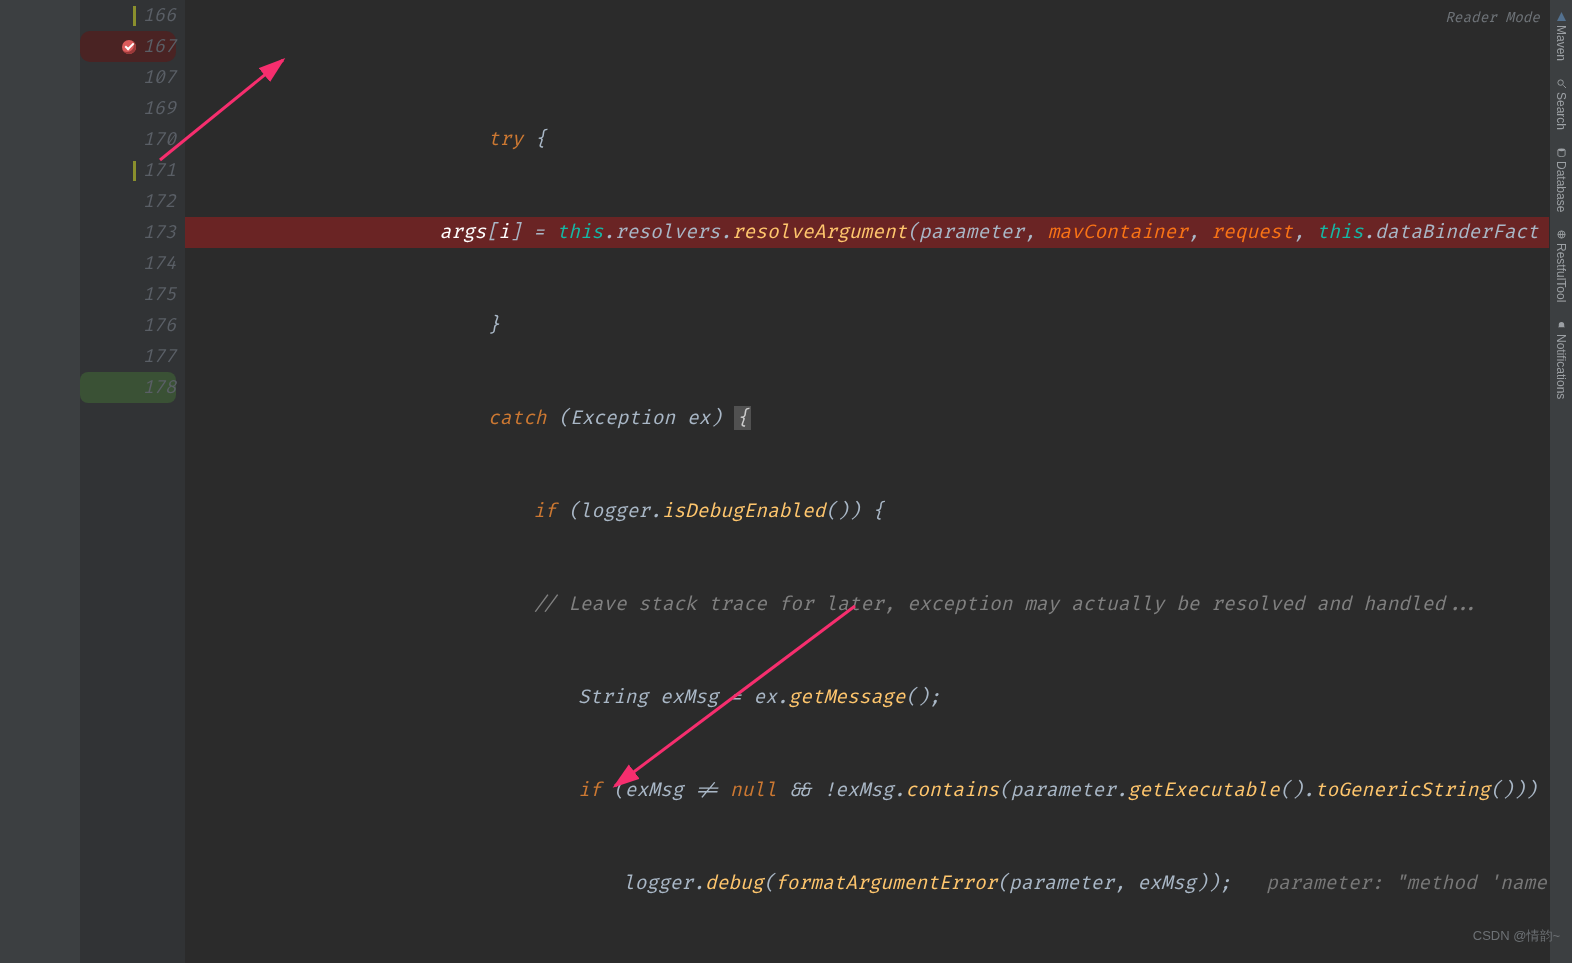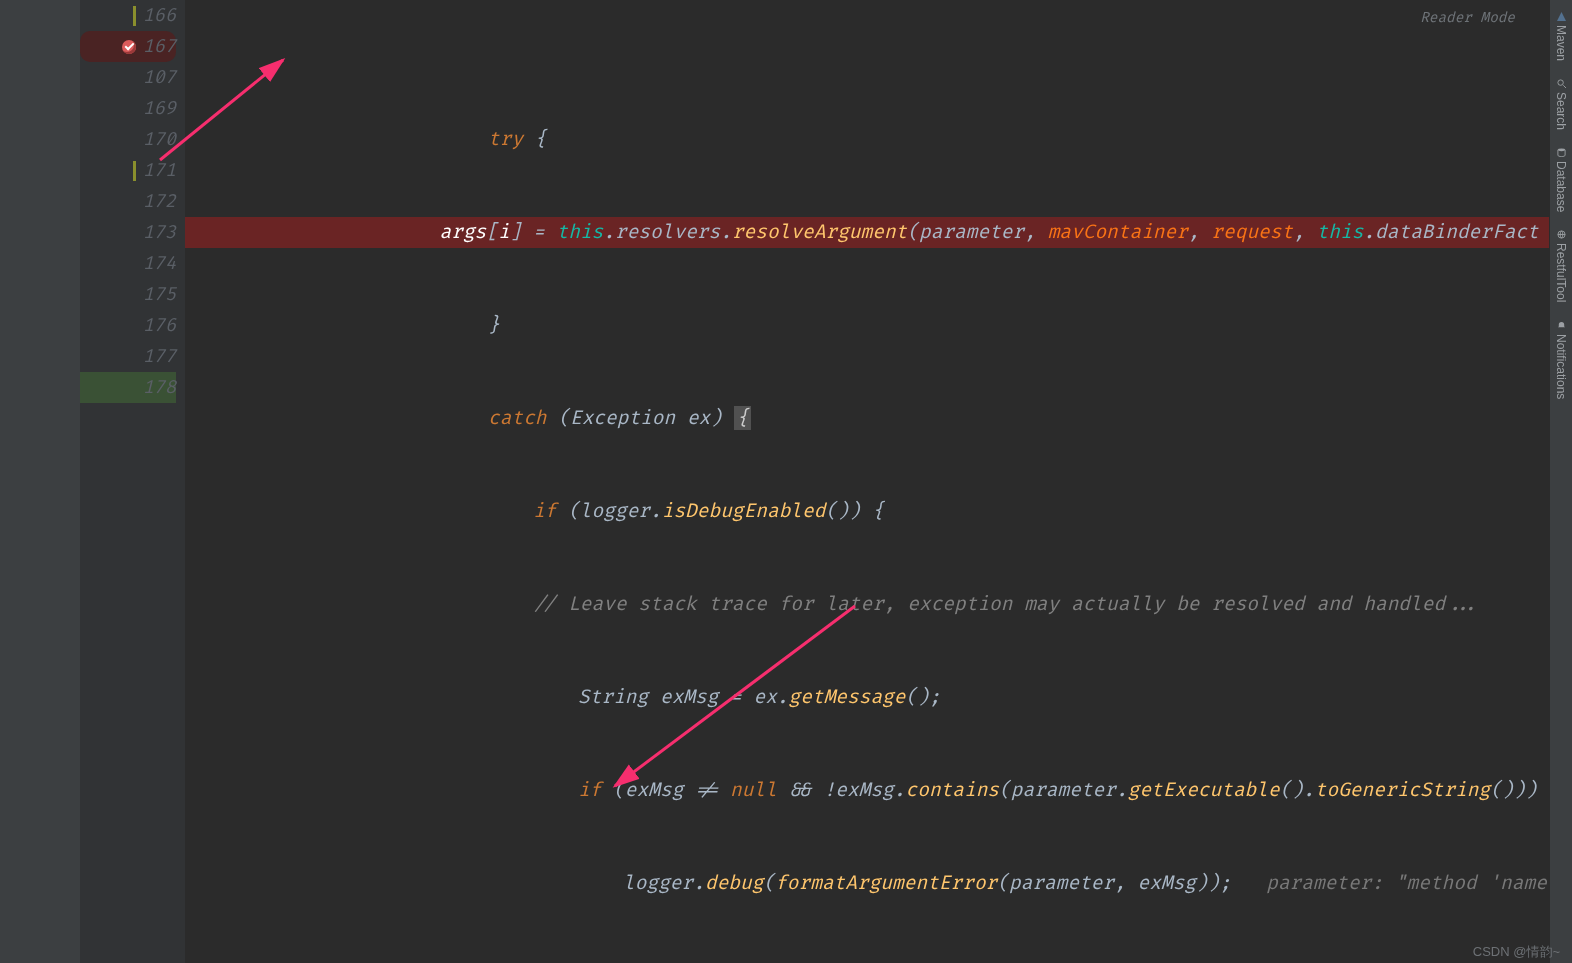--- a/index.html
+++ b/index.html
@@ -10,39 +10,39 @@
   .gutter-row{height:31px;line-height:31px;font-family:"Fira Code","Consolas",monospace;font-style:italic;font-size:18px;color:#5a5f66;width:100%;display:flex;align-items:center;justify-content:flex-end;position:relative;}
   .gutter-row .ln{width:35px;text-align:right;}
   .gutter-row .marks{flex:1;display:flex;justify-content:flex-end;align-items:center;gap:4px;padding-right:5px;}
   .bp-icon{width:14px;height:14px;border-radius:50%;background:#db5c5c;box-shadow:inset -2px -2px 0 #9a3939;position:relative;}
   .bp-icon::after{content:"";position:absolute;width:7px;height:3px;border-left:2px solid #fff;border-bottom:2px solid #fff;transform:rotate(-45deg);top:3px;left:3px;}
   .diff-bar{width:3px;height:20px;background:#8a8f2d;}
   .code{flex:1;font-family:"Fira Code","Consolas",monospace;font-style:italic;font-size:19px;line-height:31px;white-space:pre;position:relative;overflow:hidden;}
   .code-row{height:31px;padding-left:6px;}
   .hl-red{background:#4a2323;border-radius:10px;}
   .hl-red2{background:#6a2424;}
-  .hl-green{background:#3a5135;}
+  .hl-green{background:#3a5135;border-radius:8px;}
   .tok-kw{color:#cc7832;}
   .tok-this{color:#14b8a6;}
   .tok-var{color:#ffffff;}
   .tok-type{color:#a9b7c6;font-style:italic;}
   .tok-cmt{color:#808080;}
   .tok-param{color:#f97316;}
   .tok-hint{color:#787878;font-style:italic;}
   .tok-call{color:#ffc66d;}
   .right-track{position:absolute;right:0;top:0;bottom:0;width:14px;background:#313335;}
   .right-track .mk{position:absolute;right:2px;width:10px;height:4px;}
-  .reader-mode{position:absolute;top:2px;right:57px;color:#6e7378;font-size:14px;font-style:italic;}
+  .reader-mode{position:absolute;top:2px;right:32px;color:#6e7378;font-size:14px;font-style:italic;}
   
   .sidebar-r{position:absolute;right:0;top:0;bottom:0;width:22px;background:#3c3f41;border-left:1px solid #2b2b2b;display:flex;flex-direction:column;align-items:center;gap:18px;padding-top:12px;z-index:5;}
   .sidebar-r .v-label{writing-mode:vertical-rl;color:#9ca0a4;font-size:12px;cursor:pointer;display:flex;align-items:center;gap:4px;}
   .sidebar-r .v-label .dot{width:9px;height:9px;display:inline-block;}
   
   .ann-arrow{position:absolute;pointer-events:none;z-index:20;}
-  .watermark{position:absolute;right:12px;bottom:2px;color:#6d7175;font-size:13px;z-index:30;}
+  .watermark{position:absolute;right:12px;bottom:18px;color:#6d7175;font-size:13px;z-index:30;}
   .left-strip{width:72px;background:#3c3f41;display:flex;flex-direction:column;align-items:flex-end;padding:8px 4px;color:#808489;font-size:14px;}
 </style>
 </head>
 <body>
 
 <div class="root">
 
   <div class="editor-wrap">
     <div class="left-strip">
       

